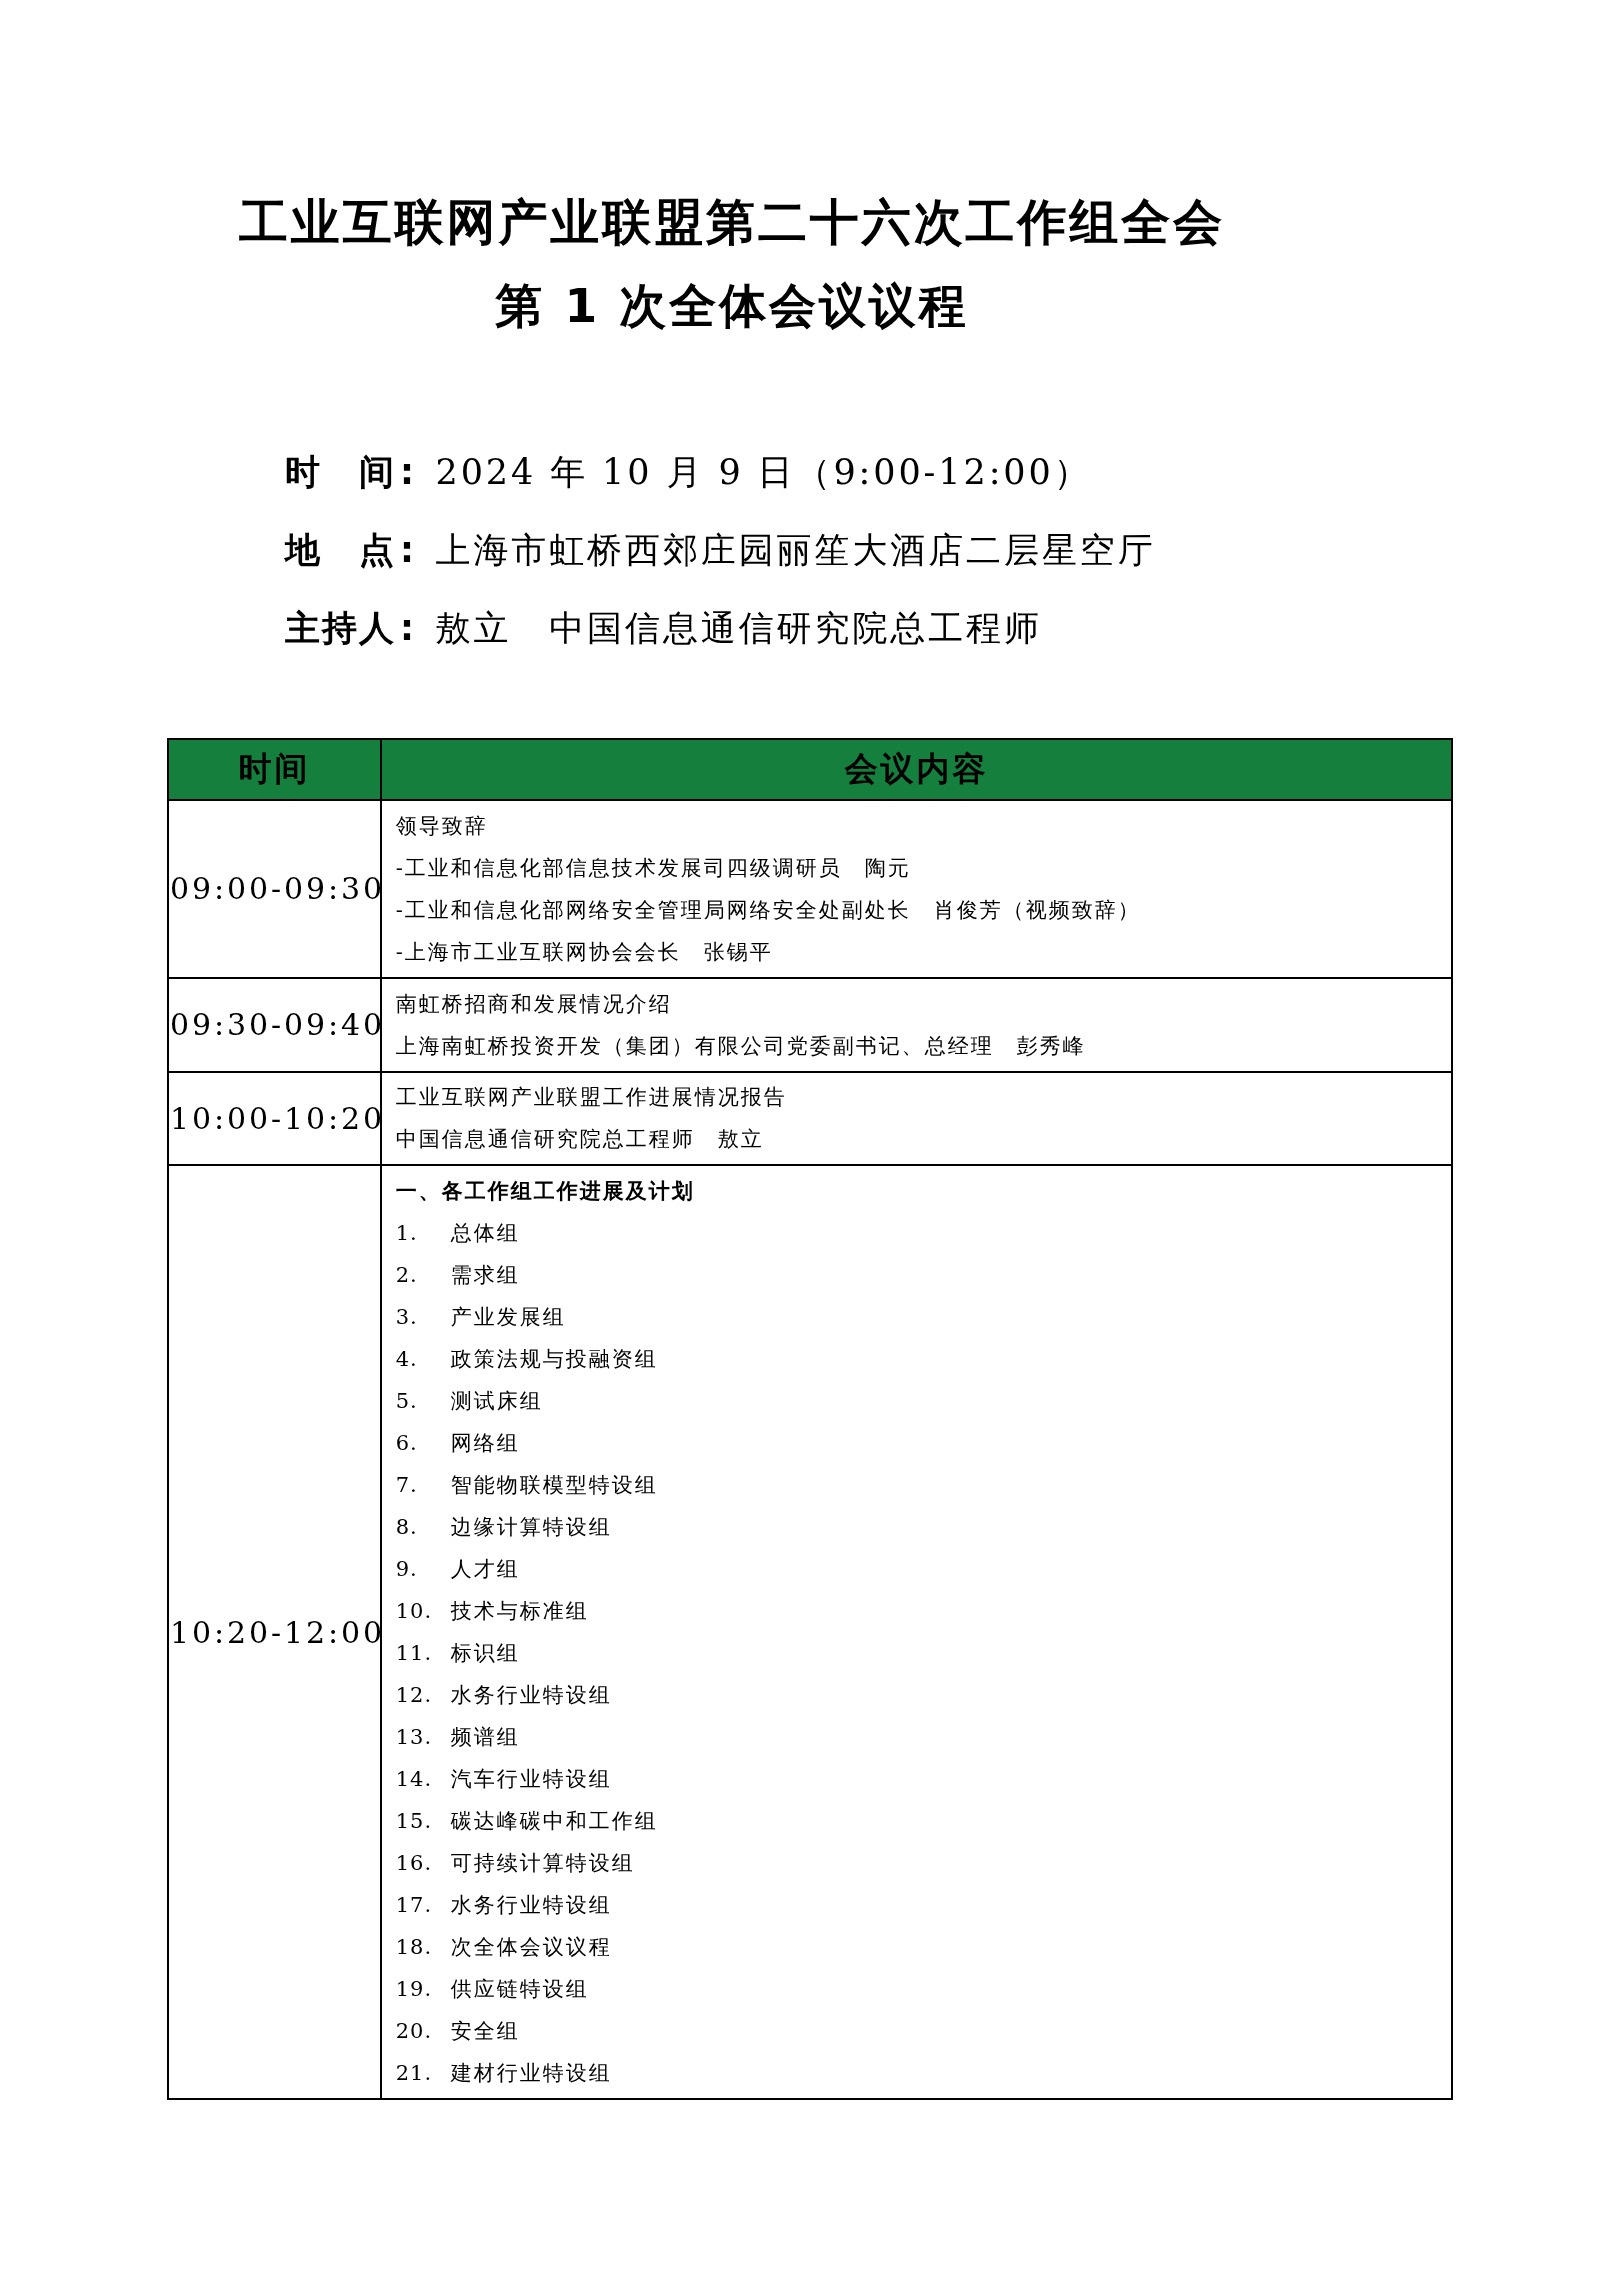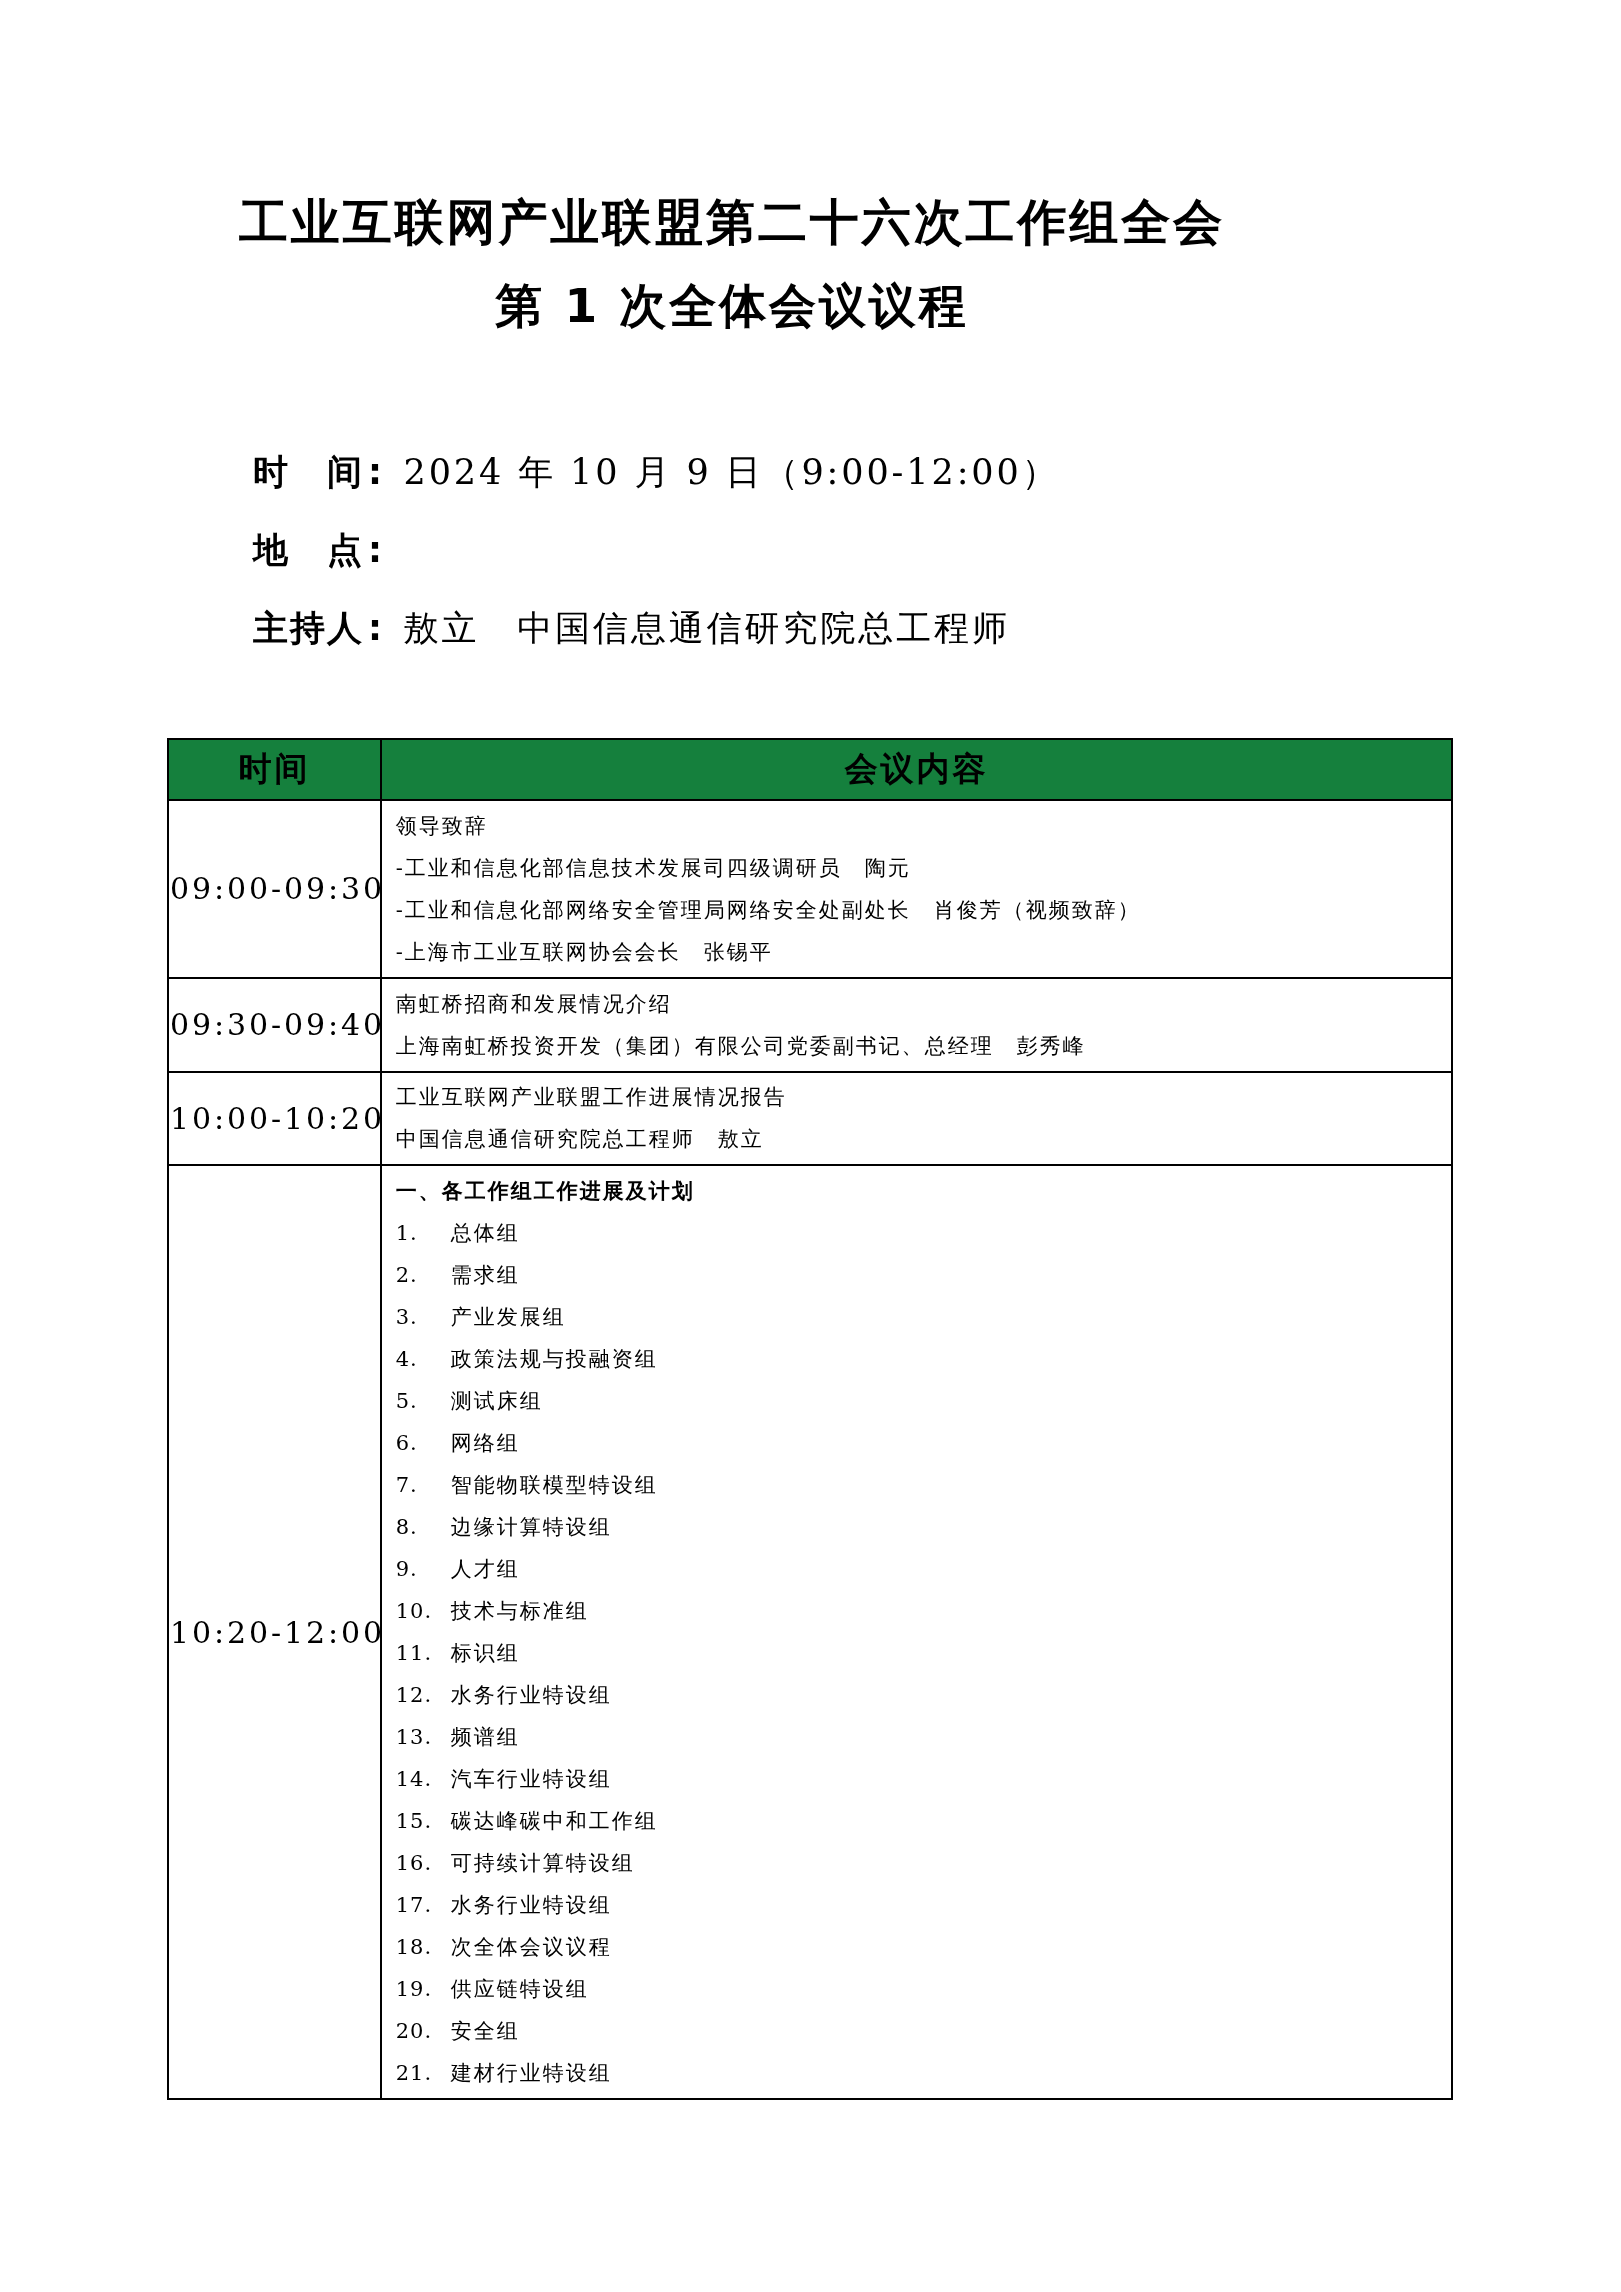--- a/index.html
+++ b/index.html
@@ -45,20 +45,21 @@
     top: 449px;
     left: 253px;
   }
   .info-row {
     display: flex;
     align-items: baseline;
     font-size: 35px;
     line-height: 47px;
     margin-bottom: 31px;
     white-space: nowrap;
+    margin-left: 32px;
   }
   .info-label {
     font-family: "DejaVu Sans", sans-serif;
     font-weight: bold;
     letter-spacing: 2px;
   }
   .info-colon {
     font-family: "DejaVu Sans", sans-serif;
     font-weight: bold;
     margin-left: 3.9px;
@@ -145,20 +146,21 @@
 
   <div class="info-block" id="info-block">
       <div class="info-row">
         <span class="info-label">时　间</span>
         <span class="info-colon">:</span>
         <span class="info-value">2024 年 10 月 9 日（9:00-12:00）</span>
       </div>
       <div class="info-row">
         <span class="info-label">地　点</span>
         <span class="info-colon">:</span>
+        <span class="info-value">上海市虹桥西郊庄园丽笙大酒店二层星空厅</span>
       </div>
       <div class="info-row">
         <span class="info-label">主持人</span>
         <span class="info-colon">:</span>
         <span class="info-value">敖立　中国信息通信研究院总工程师</span>
       </div>
     </div>
 
   <table class="agenda">
     <colgroup>

